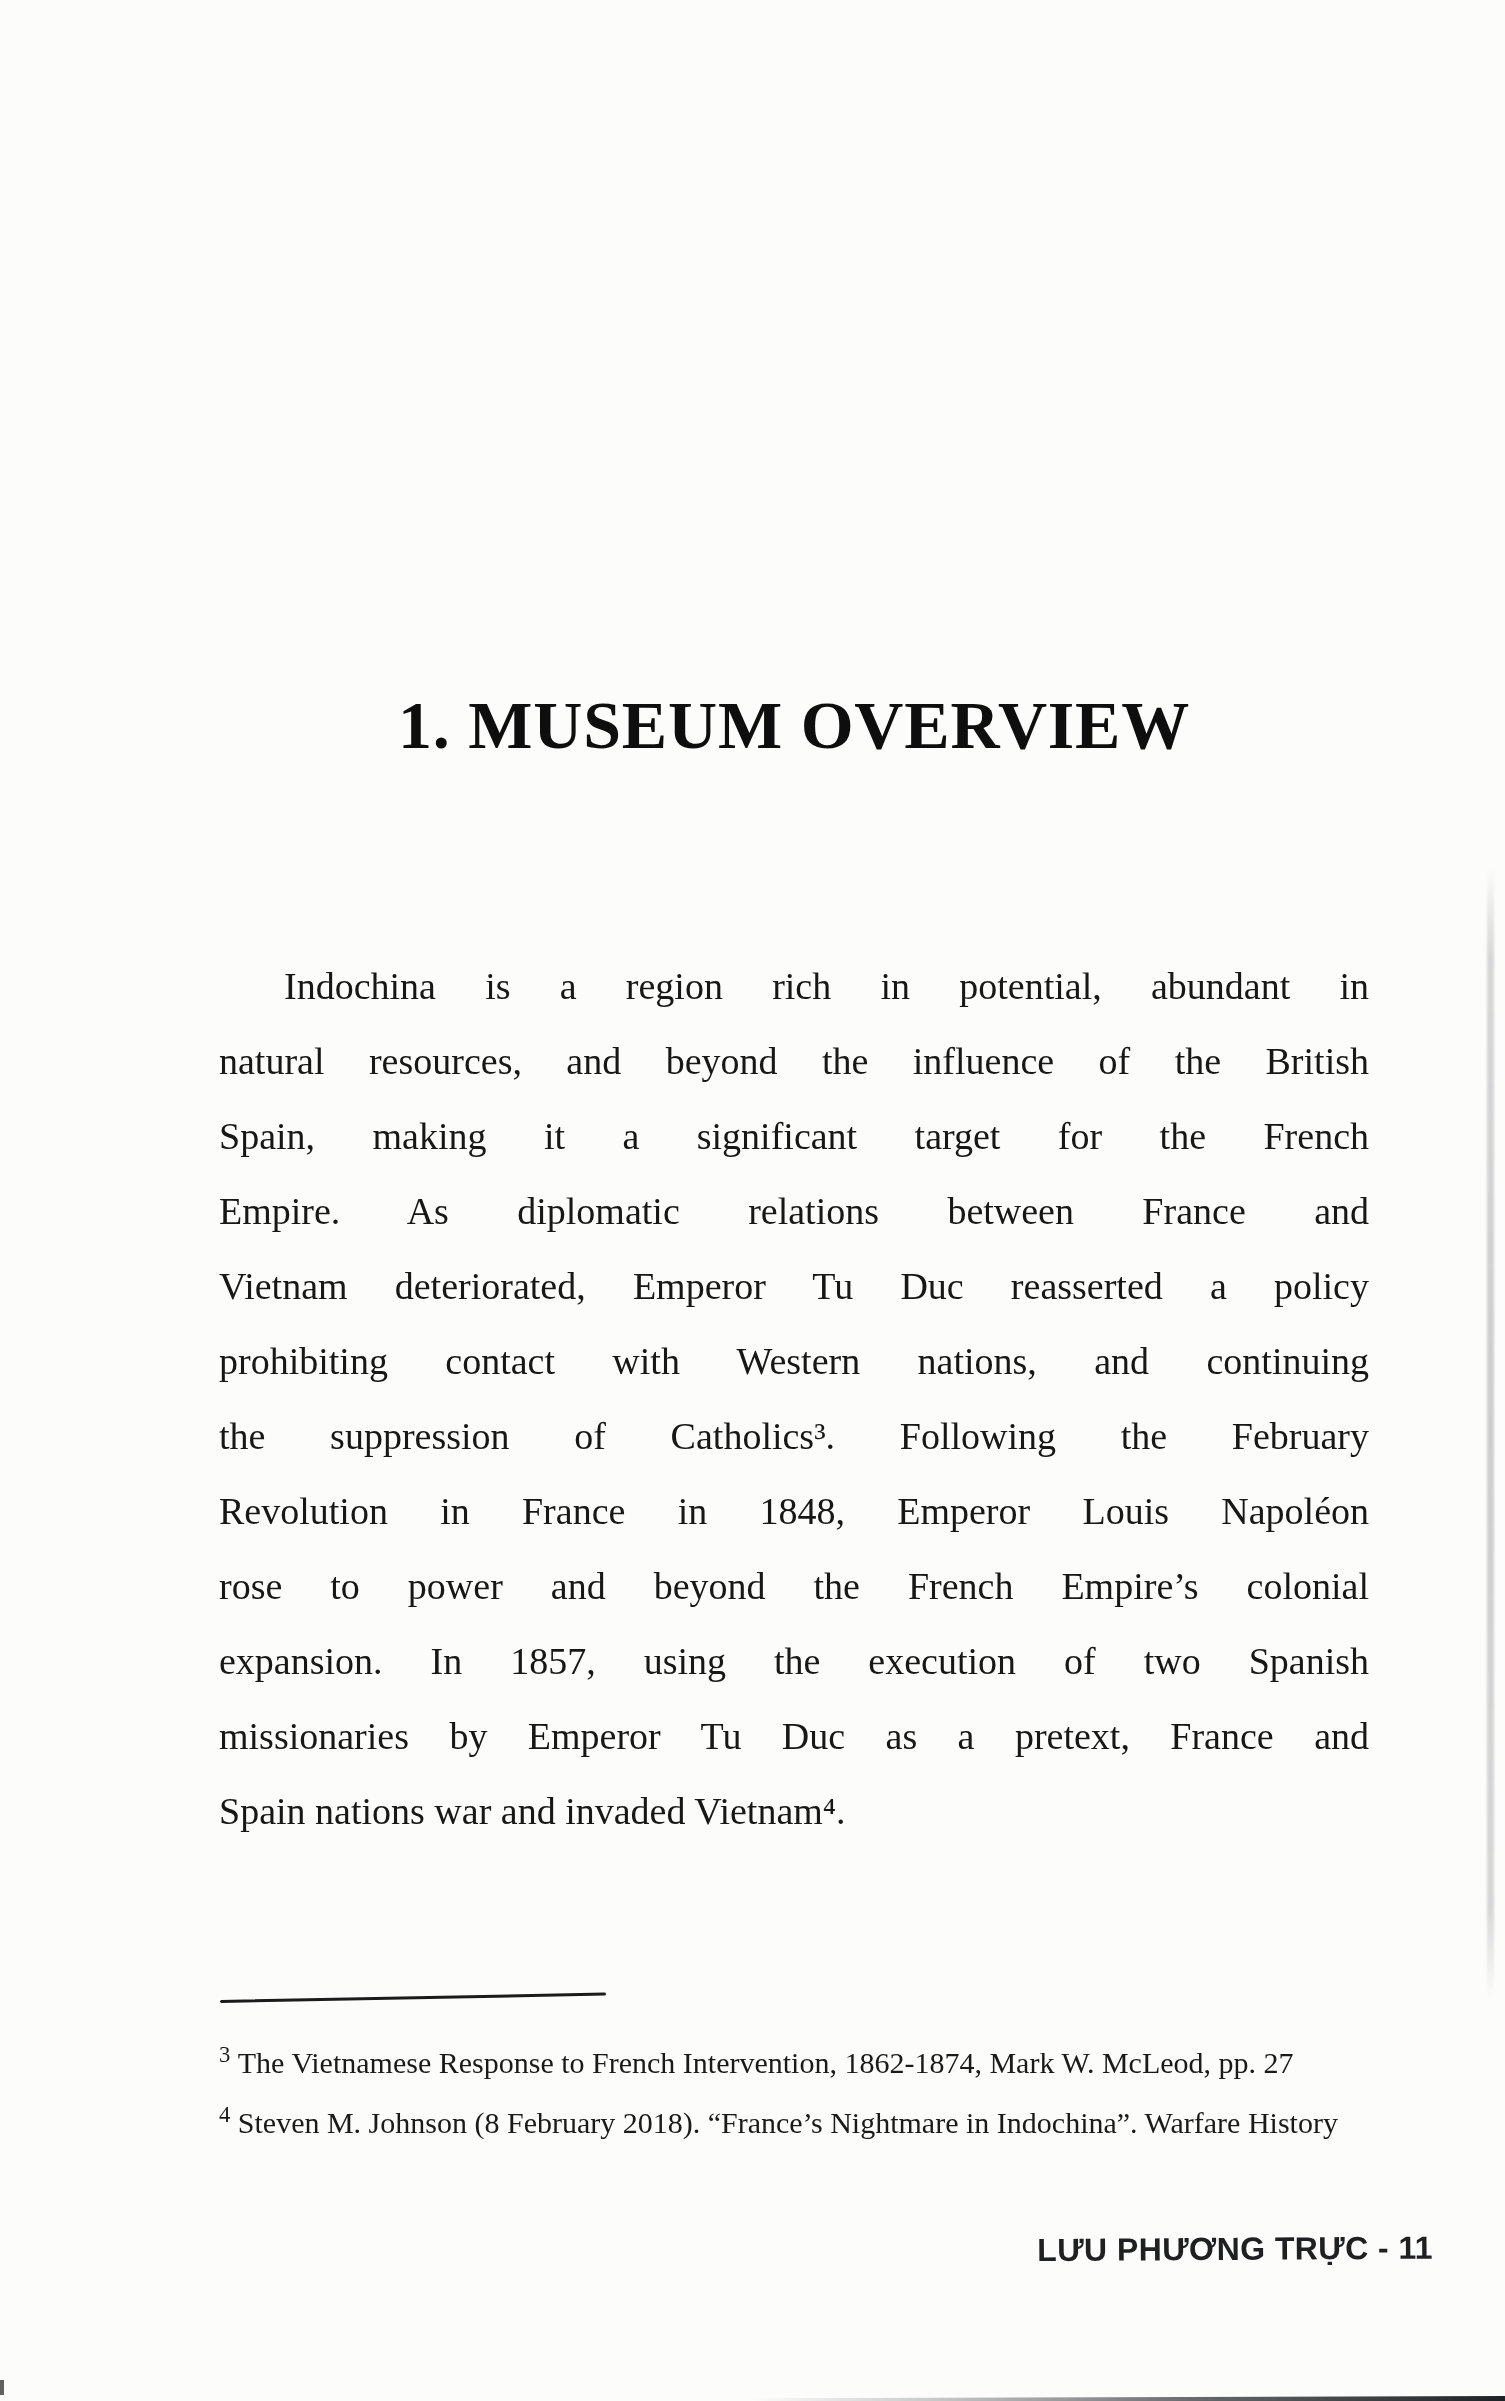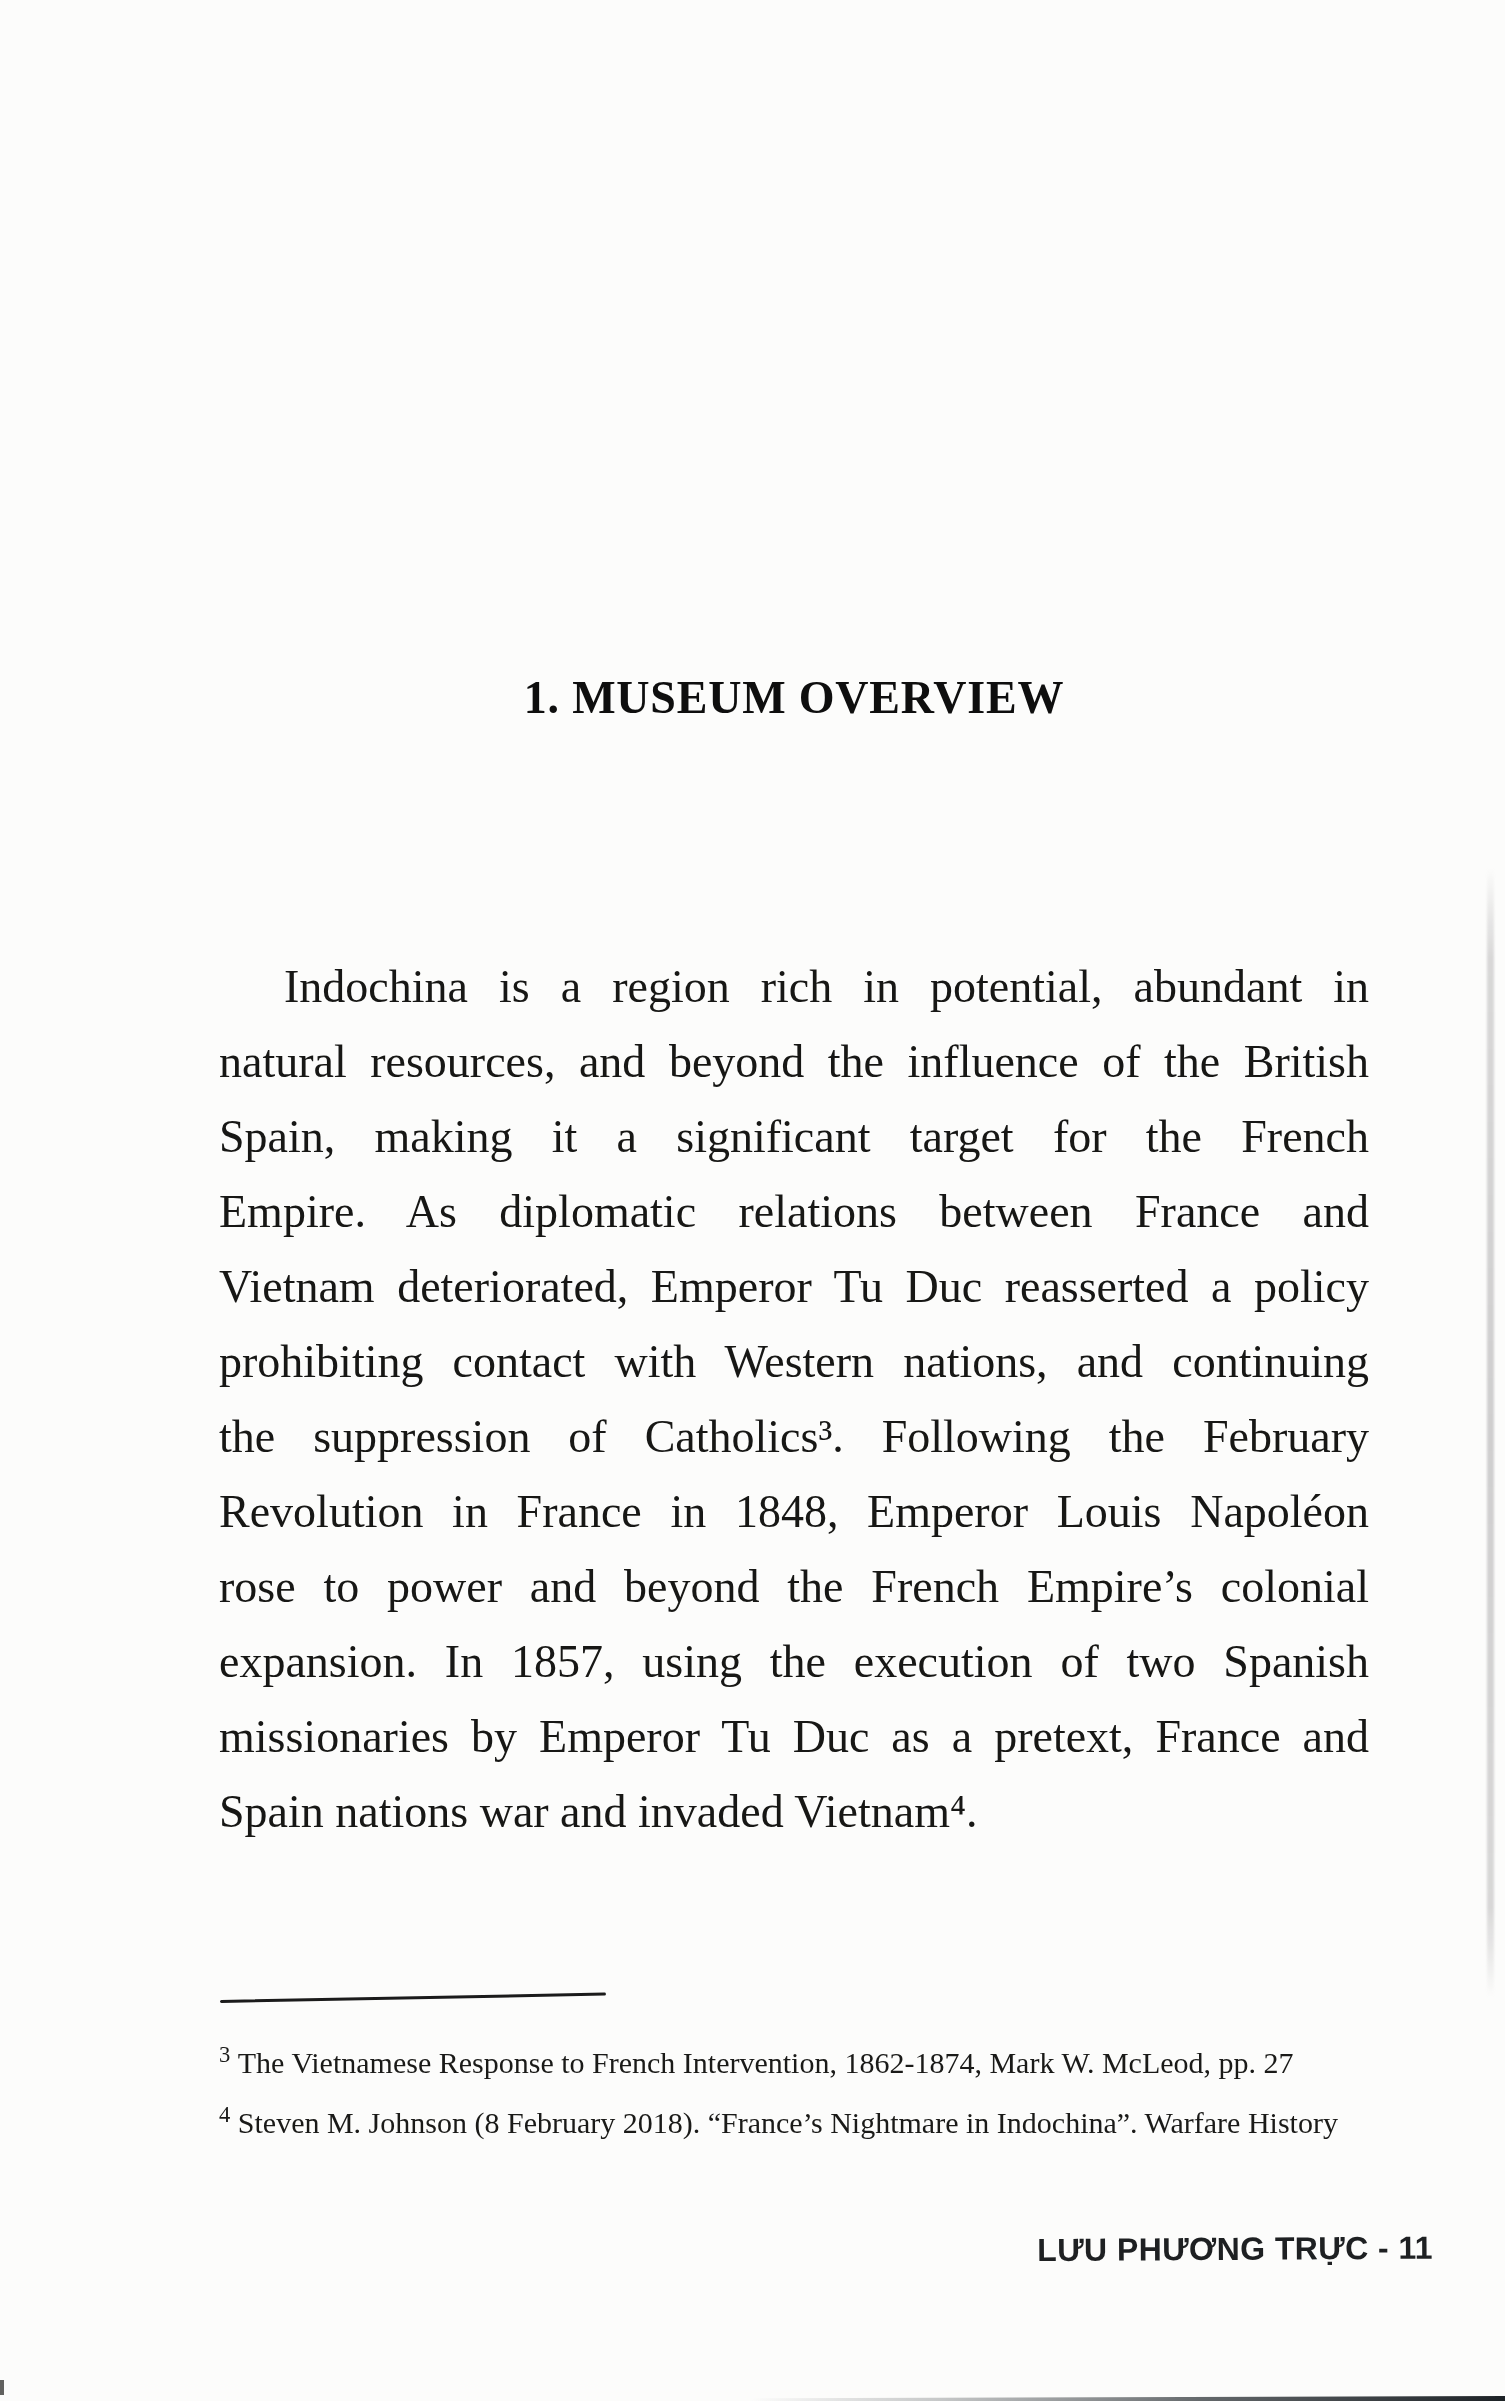--- a/index.html
+++ b/index.html
@@ -18,36 +18,36 @@
   }
 
   
   .chapter-title {
     position: absolute;
     top: 640px;
     left: 219px;
     width: 1150px;
     text-align: center;
     font-family: "Liberation Serif", "DejaVu Serif", serif;
-    font-size: 46px;
+    font-size: 68px;
     font-weight: 700;
     letter-spacing: 0.8px;
     color: #0e0e0e;
     white-space: nowrap;
   }
 
   
   .body-paragraph {
     position: absolute;
     top: 949px;
     left: 219px;
     width: 1150px;
   }
   .body-line {
-    font-size: 46px;
+    font-size: 38px;
     line-height: 75px;
     text-align: justify;
     text-align-last: justify;
     white-space: normal;
     color: #171715;
   }
   .body-line.first {
     padding-left: 65px;
   }
   .body-line.last {

